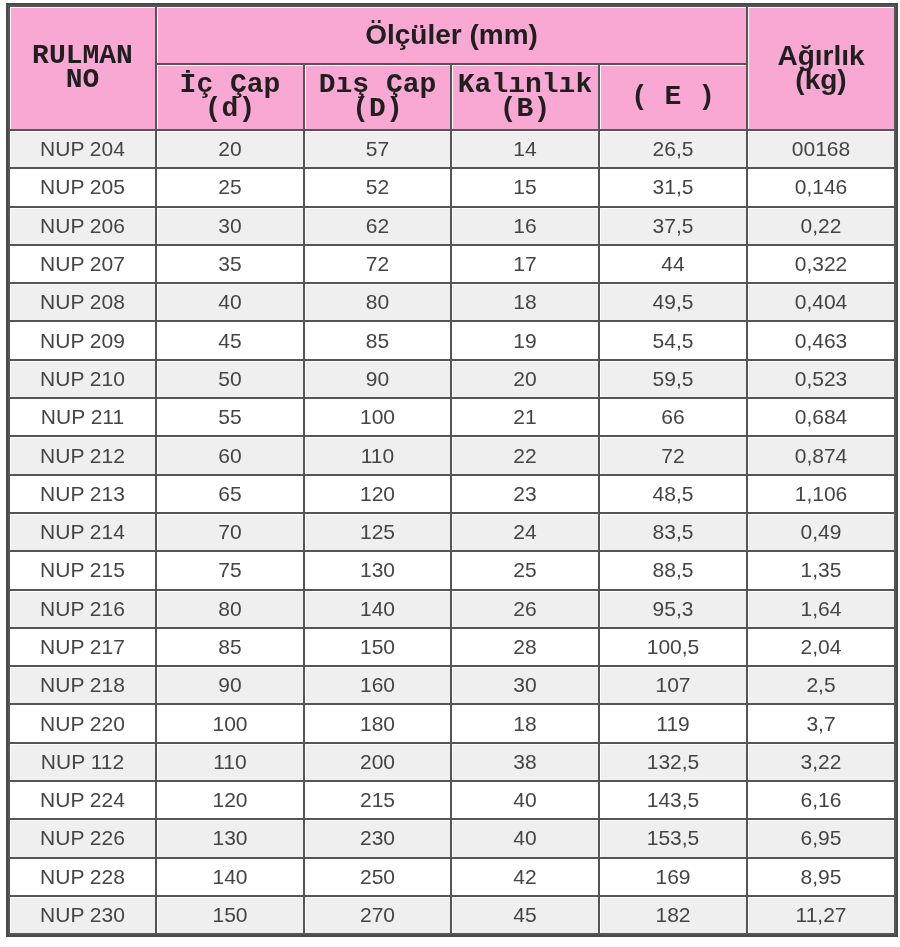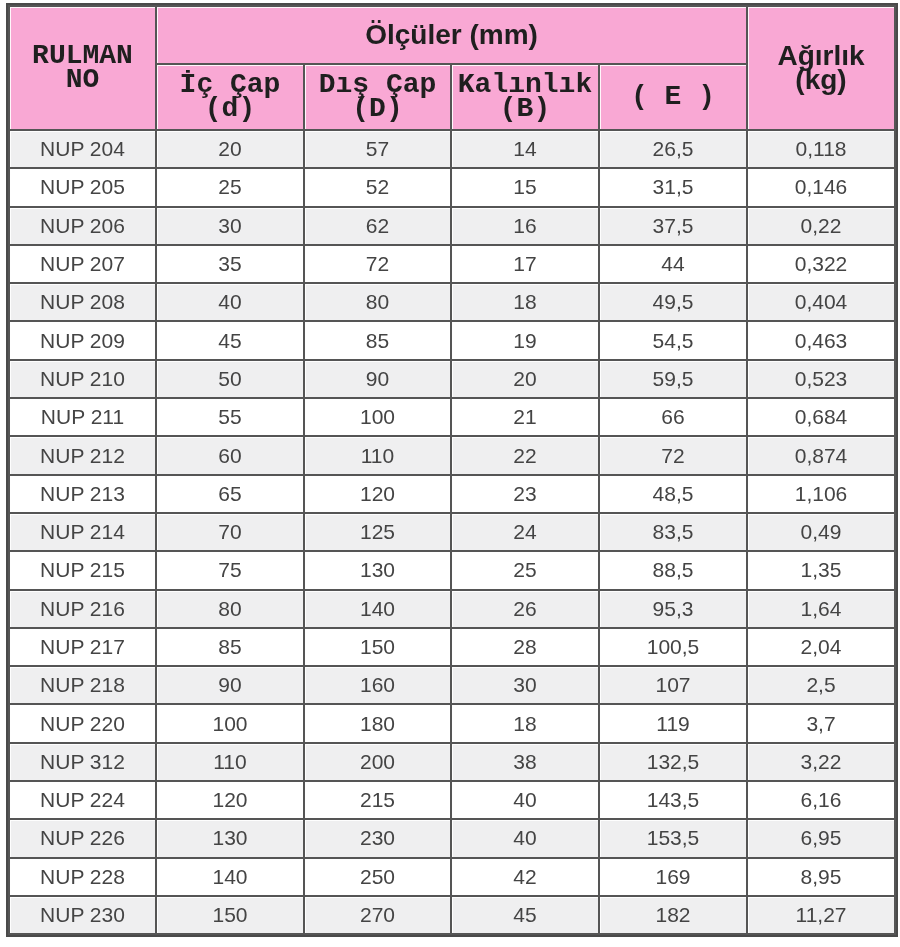--- a/index.html
+++ b/index.html
@@ -99,21 +99,21 @@
         </th>
       </tr>
     </thead>
     <tbody id="tbody">
         <tr>
           <td>NUP 204</td>
           <td>20</td>
           <td>57</td>
           <td>14</td>
           <td>26,5</td>
-          <td>0,118</td>
+          <td>00168</td>
         </tr>
         <tr>
           <td>NUP 205</td>
           <td>25</td>
           <td>52</td>
           <td>15</td>
           <td>31,5</td>
           <td>0,146</td>
         </tr>
         <tr>
@@ -222,21 +222,21 @@
         </tr>
         <tr>
           <td>NUP 220</td>
           <td>100</td>
           <td>180</td>
           <td>18</td>
           <td>119</td>
           <td>3,7</td>
         </tr>
         <tr>
-          <td>NUP 312</td>
+          <td>NUP 112</td>
           <td>110</td>
           <td>200</td>
           <td>38</td>
           <td>132,5</td>
           <td>3,22</td>
         </tr>
         <tr>
           <td>NUP 224</td>
           <td>120</td>
           <td>215</td>

